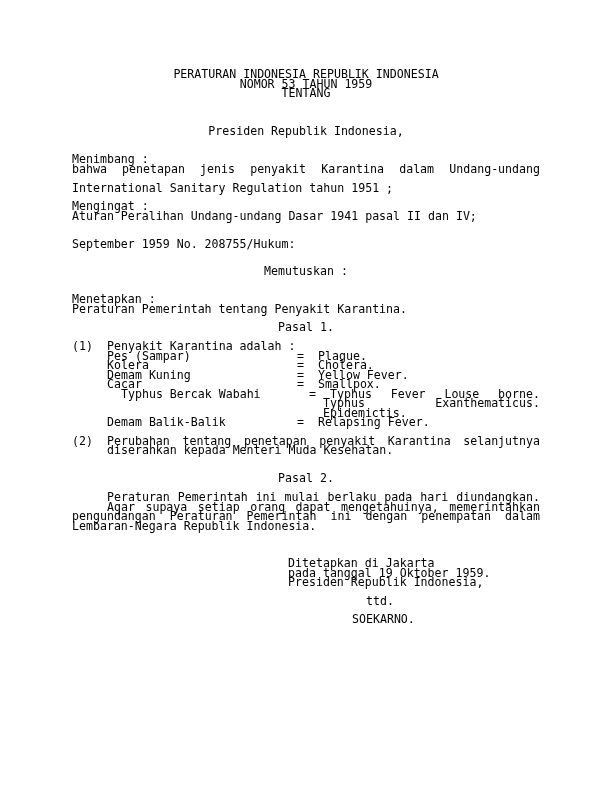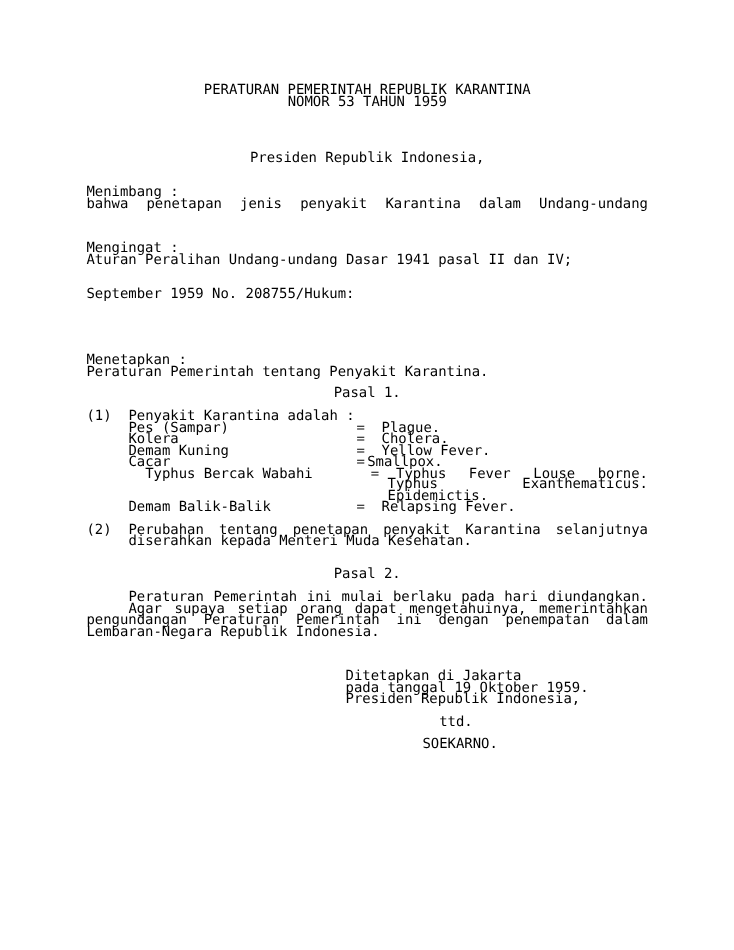--- a/index.html
+++ b/index.html
@@ -11,33 +11,36 @@
   }
   .ln { position: absolute; white-space: pre; }
   .c { left: 0; width: 612px; text-align: center; }
   .j { left: 72px; width: 468px; text-align: justify; text-align-last: justify; }
 </style>
 </head>
 <body>
 
 <div class="page">
 
-  <div class="ln c" style="top:70px">PERATURAN PEMERINTAH REPUBLIK KARANTINA</div>
+  <div class="ln c" style="top:70px">PERATURAN INDONESIA REPUBLIK INDONESIA</div>
   <div class="ln c" style="top:79.5px">NOMOR 53 TAHUN 1959</div>
+  <div class="ln c" style="top:89px">TENTANG</div>
 
   <div class="ln c" style="top:127px">Presiden Republik Indonesia,</div>
 
   <div class="ln" style="top:155px; left:72px">Menimbang :</div>
   <div class="ln j" style="top:164.5px">bahwa penetapan jenis penyakit Karantina dalam Undang-undang</div>
+  <div class="ln" style="top:183.5px; left:72px">International Sanitary Regulation tahun 1951 ;</div>
 
   <div class="ln" style="top:202px; left:72px">Mengingat :</div>
   <div class="ln" style="top:211.5px; left:72px">Aturan Peralihan Undang-undang Dasar 1941 pasal II dan IV;</div>
 
   <div class="ln" style="top:239.5px; left:72px">September 1959 No. 208755/Hukum:</div>
 
+  <div class="ln c" style="top:267px">Memutuskan :</div>
 
   <div class="ln" style="top:295px; left:72px">Menetapkan :</div>
   <div class="ln" style="top:304.5px; left:72px">Peraturan Pemerintah tentang Penyakit Karantina.</div>
 
   <div class="ln c" style="top:323px">Pasal 1.</div>
 
   <div class="ln" style="top:342px; left:72px">(1)</div>
   <div class="ln" style="top:342px; left:107px">Penyakit Karantina adalah :</div>
 
   <div class="ln" style="top:351.5px; left:107px">Pes (Sampar)</div>
@@ -47,21 +50,21 @@
   <div class="ln" style="top:361px; left:107px">Kolera</div>
   <div class="ln" style="top:361px; left:297px">=</div>
   <div class="ln" style="top:361px; left:318px">Cholera.</div>
 
   <div class="ln" style="top:370.5px; left:107px">Demam Kuning</div>
   <div class="ln" style="top:370.5px; left:297px">=</div>
   <div class="ln" style="top:370.5px; left:318px">Yellow Fever.</div>
 
   <div class="ln" style="top:380px; left:107px">Cacar</div>
   <div class="ln" style="top:380px; left:297px">=</div>
-  <div class="ln" style="top:380px; left:306px">Smallpox.</div>
+  <div class="ln" style="top:380px; left:318px">Smallpox.</div>
 
   <div class="ln" style="top:389.5px; left:121px">Typhus Bercak Wabahi</div>
   <div class="ln" style="top:389.5px; left:309px">=</div>
   <div class="ln" style="top:389.5px; left:330px; width:210px; text-align:justify; text-align-last:justify">Typhus Fever Louse borne.</div>
   <div class="ln" style="top:399px; left:323px; width:217px; text-align:justify; text-align-last:justify">Typhus Exanthematicus.</div>
   <div class="ln" style="top:408.5px; left:323px">Epidemictis.</div>
 
   <div class="ln" style="top:418px; left:107px">Demam Balik-Balik</div>
   <div class="ln" style="top:418px; left:297px">=</div>
   <div class="ln" style="top:418px; left:318px">Relapsing Fever.</div>

